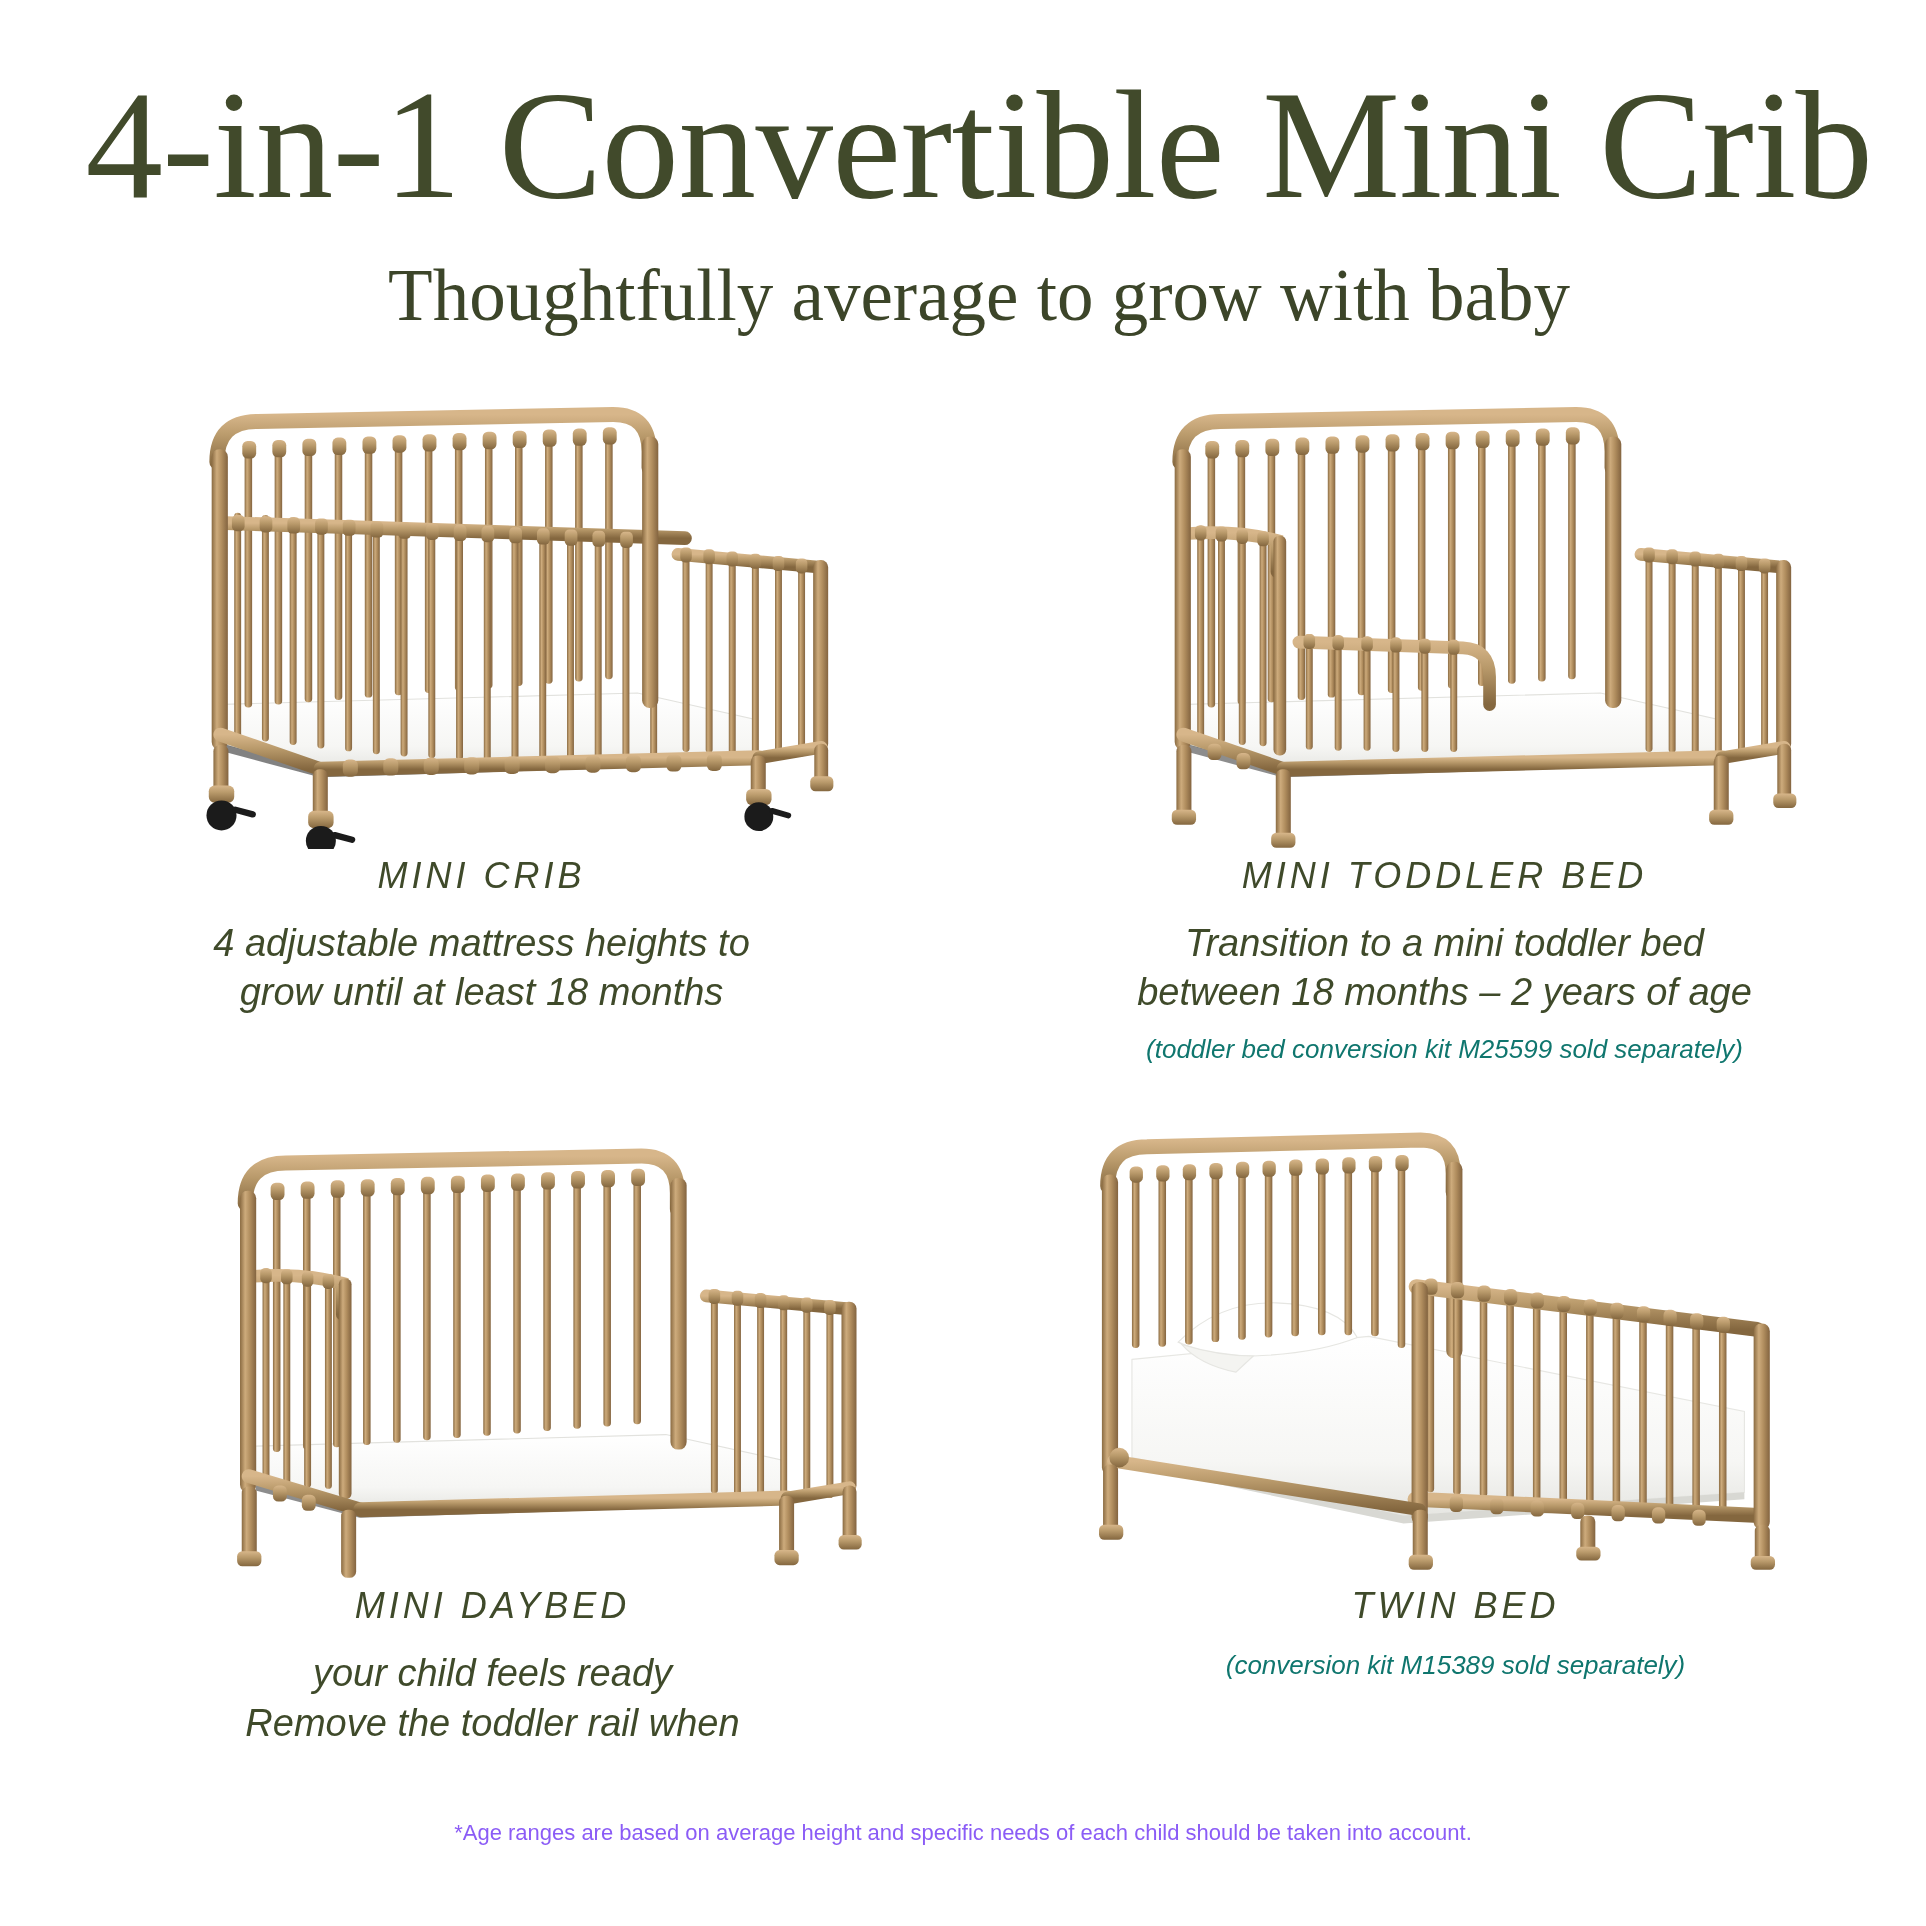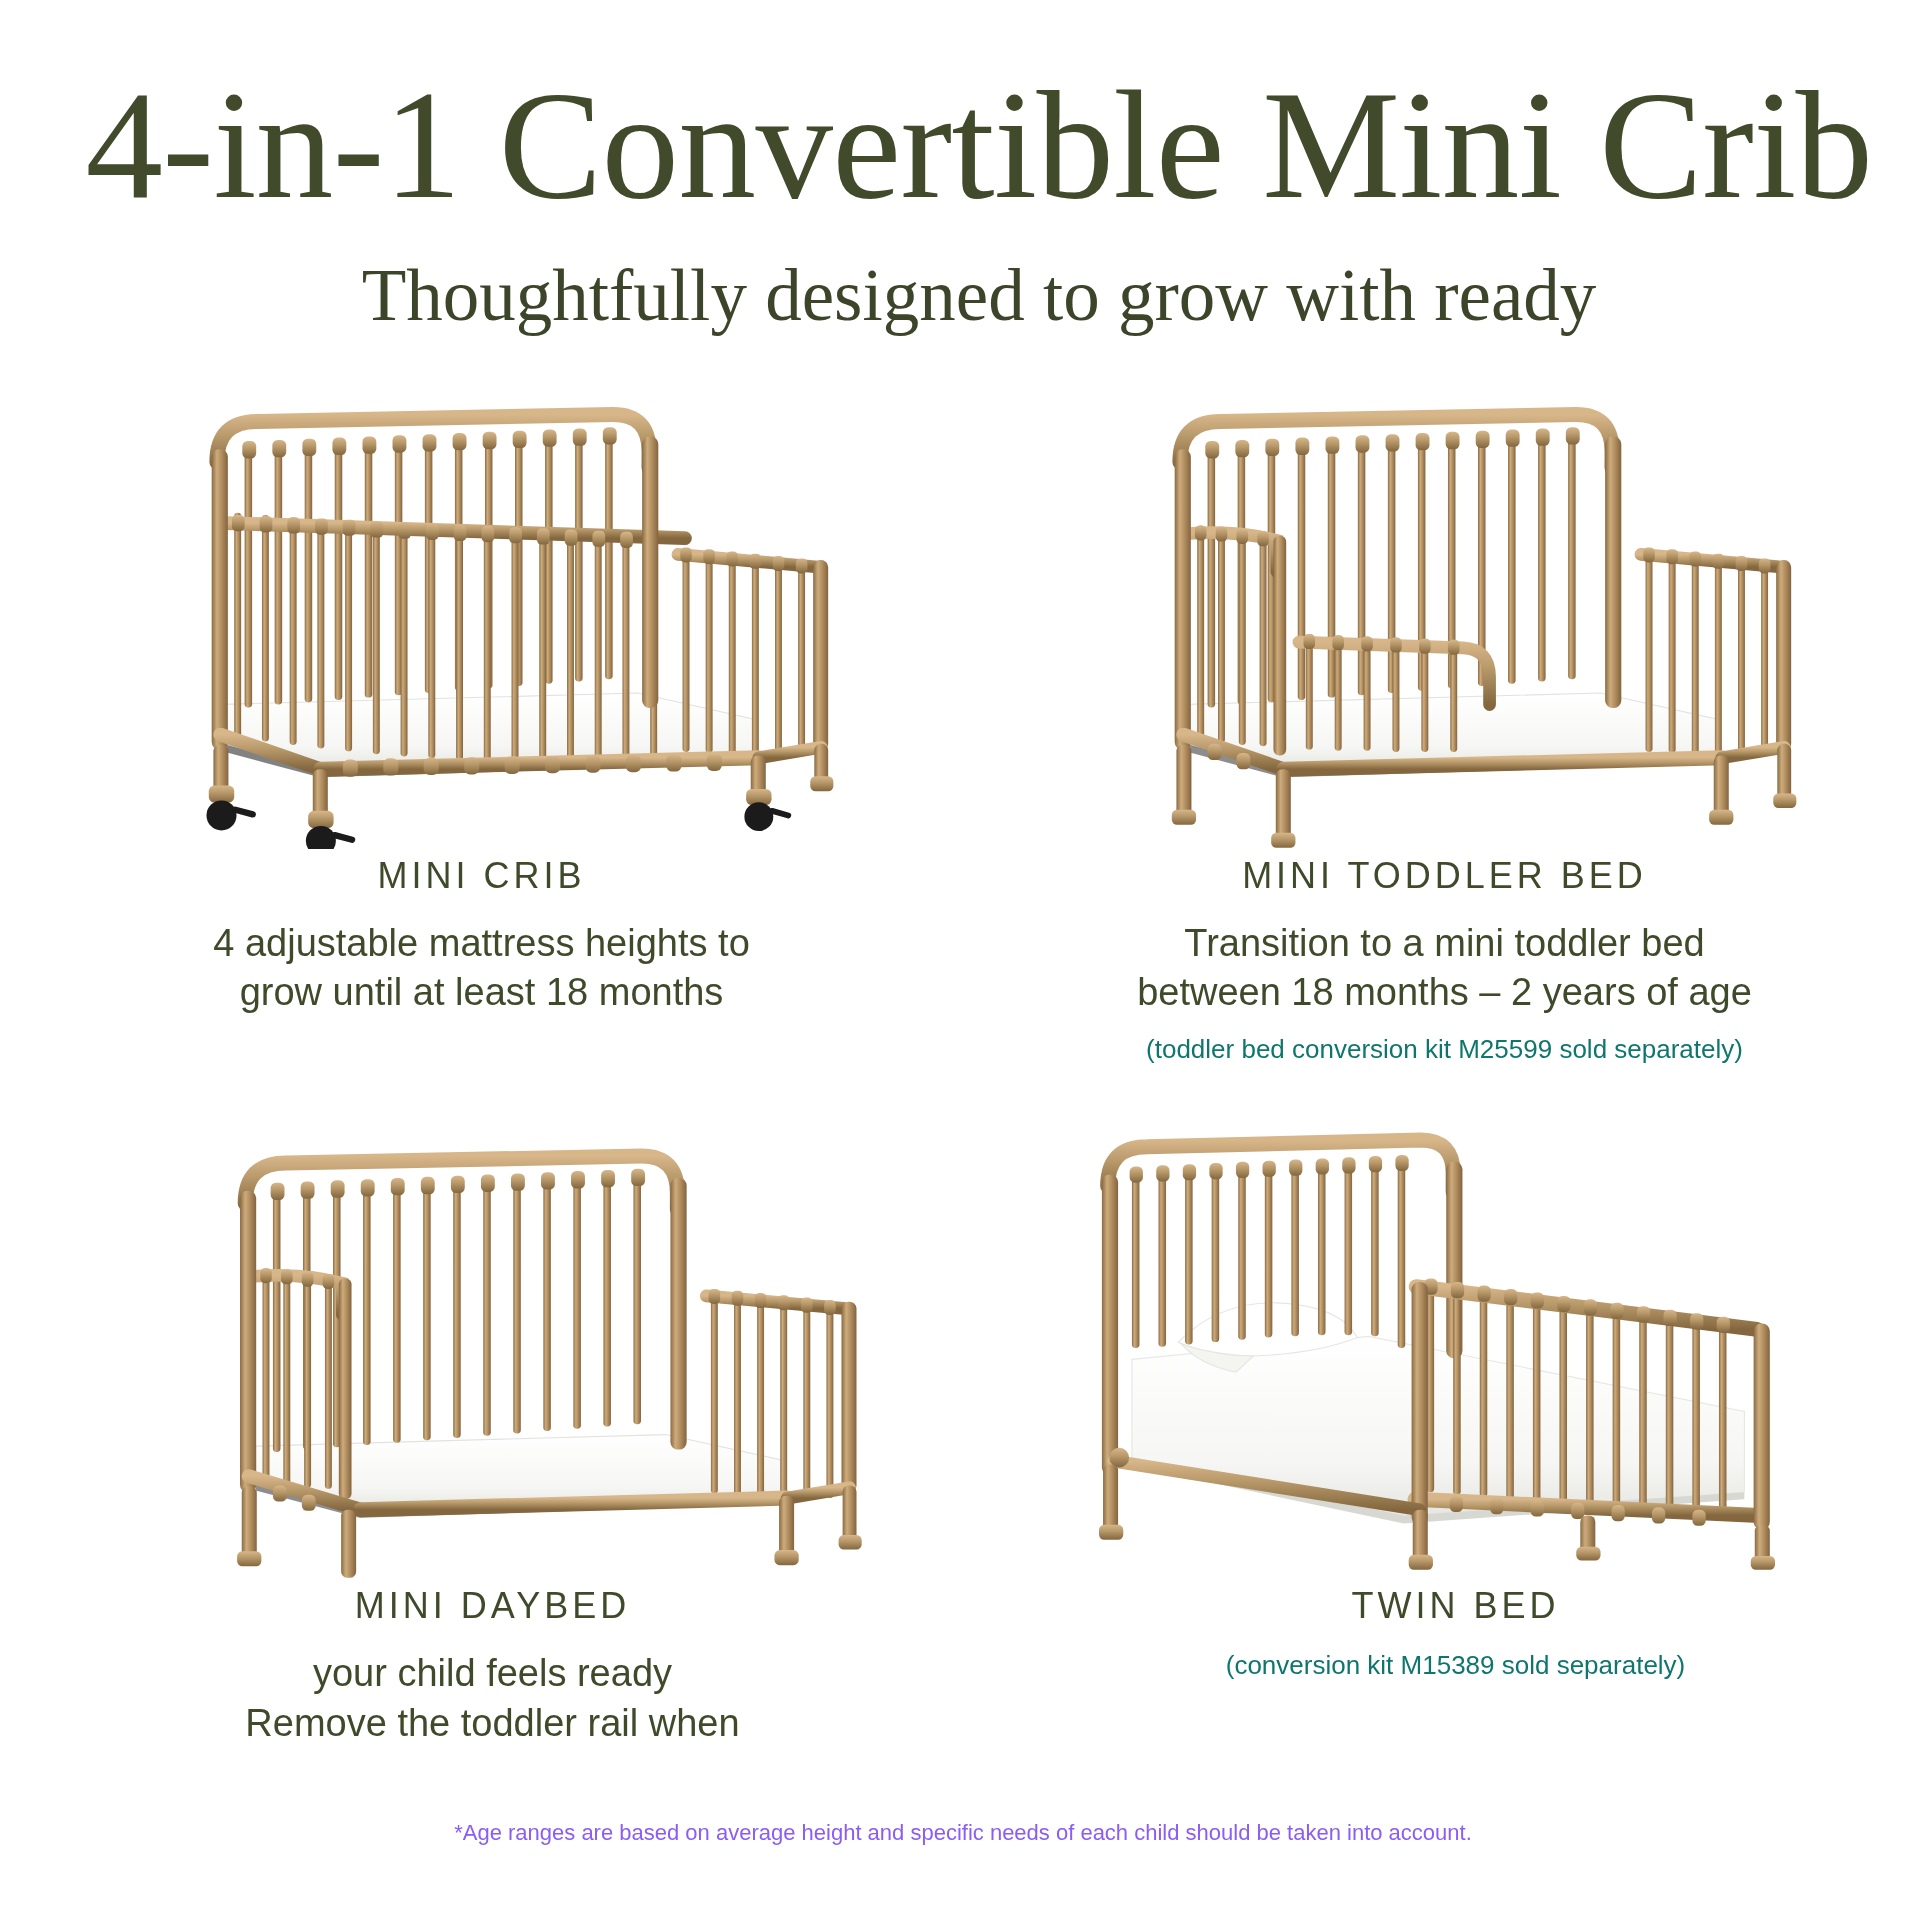--- a/index.html
+++ b/index.html
@@ -27,21 +27,21 @@
     font-size:73px;
     line-height:1.0;
     margin-top:36px;
     color:#3c4529;
     font-weight:400;
   }
 
   
   .grid{
     position:absolute;
-    top:381px;left:0;width:1926px;
+    top:381px;left:0;width:1926px;font-style:italic;
   }
   .row{display:flex;width:1926px;}
   .cell{width:963px;display:flex;flex-direction:column;align-items:center;}
 
   .art{
     position:relative;
     width:821px;height:468px;
     display:block;
   }
   .art svg{display:block;width:100%;height:100%;}
@@ -79,21 +79,21 @@
     color:#8b5cf6;
   }
 </style>
 </head>
 <body>
 
 <div class="page">
 
   <div class="header">
     <div class="title">4-in-1 Convertible Mini Crib</div>
-    <div class="subtitle">Thoughtfully designed to grow with ready</div>
+    <div class="subtitle">Thoughtfully average to grow with baby</div>
   </div>
 
   <div class="grid">
 
     <div class="row">
 
       <div class="cell">
         <div class="art">
           <svg viewBox="0 0 1420 810" xmlns="http://www.w3.org/2000/svg">
             <defs>

